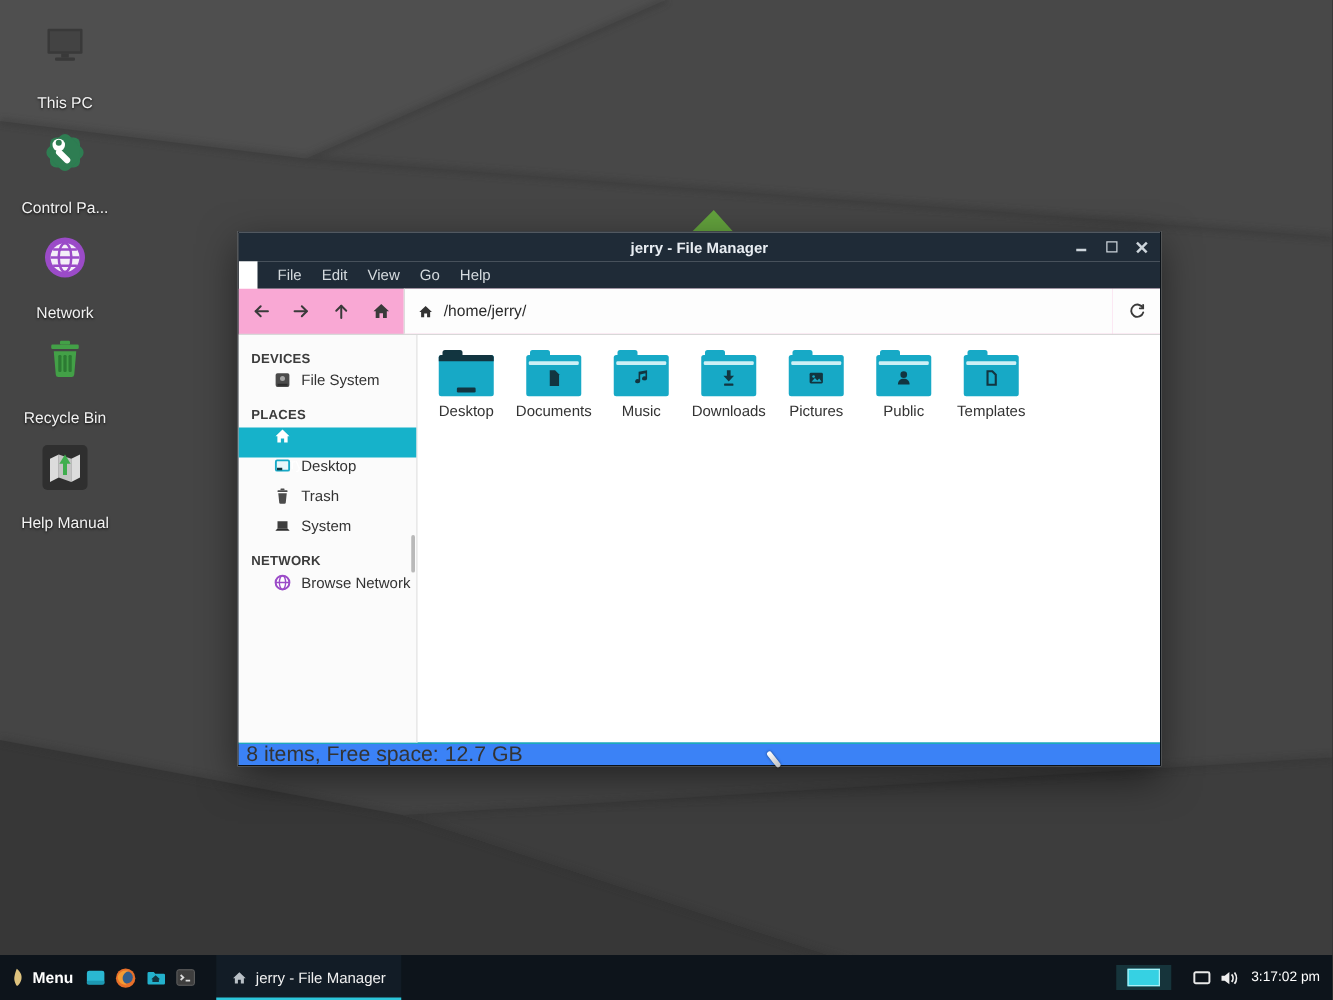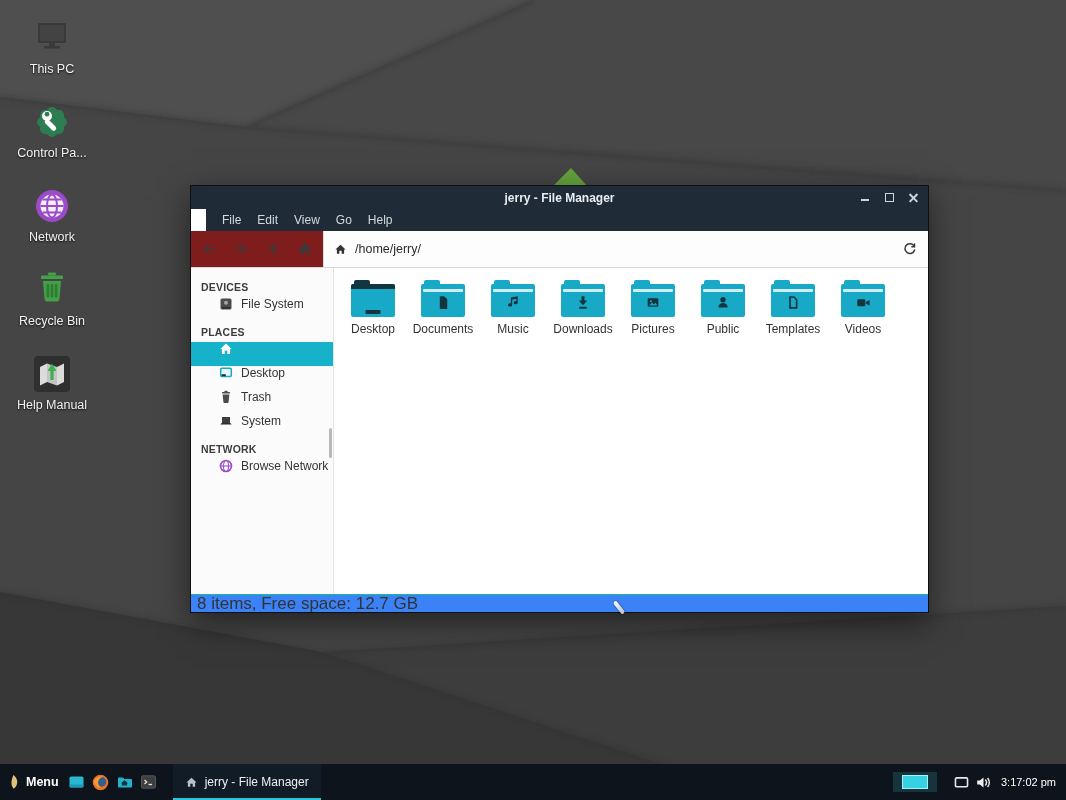--- a/index.html
+++ b/index.html
@@ -5,39 +5,39 @@
   html,body{margin:0;padding:0;background:#222;}
   .screen{position:relative;width:1066px;height:800px;overflow:hidden;
     font-family:"Liberation Sans","DejaVu Sans",sans-serif;
     -webkit-font-smoothing:antialiased;}
   .wallpaper{position:absolute;inset:0;z-index:0;}
 
   
   .dicons{position:absolute;left:2px;top:14px;width:100px;z-index:1;display:flex;flex-direction:column;}
   .dicon{height:84px;display:flex;flex-direction:column;align-items:center;justify-content:flex-start;cursor:default;}
   .dicon .art{height:44px;display:flex;align-items:flex-end;justify-content:center;}
-  .dlabel{margin-top:4px;font-size:12.5px;color:#f2f2f2;text-shadow:0 1px 2px rgba(0,0,0,.85);white-space:nowrap;}
+  .dlabel{margin-top:17px;font-size:12.5px;color:#f2f2f2;text-shadow:0 1px 2px rgba(0,0,0,.85);white-space:nowrap;}
 
   
   .window{position:absolute;left:190px;top:185px;width:739px;height:428px;z-index:2;
     display:flex;flex-direction:column;border:1px solid #0b1117;box-sizing:border-box;
     box-shadow:0 10px 30px rgba(0,0,0,.5);background:#fff;}
   .titlebar{height:23px;background:var(--titlebar,#1f2b37);display:flex;align-items:center;position:relative;flex:0 0 auto;}
   .title{width:100%;text-align:center;font-size:12px;font-weight:bold;color:#e8edf2;}
   .controls{position:absolute;right:9px;top:0;height:100%;display:flex;align-items:center;gap:13px;}
   .wc{width:11px;height:11px;position:relative;display:inline-block;cursor:pointer;}
   .g-min{position:absolute;left:1px;bottom:2px;width:8px;height:2px;background:#cdd5db;}
   .g-max{position:absolute;left:1px;top:1px;width:7px;height:7px;border:1.5px solid #cdd5db;}
   .g-x1,.g-x2{position:absolute;left:0;top:5px;width:11px;height:1.8px;background:#cdd5db;}
   .g-x1{transform:rotate(45deg);} .g-x2{transform:rotate(-45deg);}
 
   .menubar{height:22px;background:var(--titlebar,#1f2b37);display:flex;align-items:center;padding-left:8px;gap:0;flex:0 0 auto;margin-left:15px;}
   .menu-item{font-size:12px;color:#d4dade;padding:0 8px;cursor:default;}
 
-  .toolbar{height:36px;background:#7f1d1d;border-bottom:1px solid #d8d8d8;display:flex;align-items:stretch;flex:0 0 auto;}
+  .toolbar{height:36px;background:#f9a8d4;border-bottom:1px solid #d8d8d8;display:flex;align-items:stretch;flex:0 0 auto;}
   .navbtns{display:flex;align-items:center;padding:0 2px;}
   .tbtn{width:32px;height:30px;display:flex;align-items:center;justify-content:center;cursor:pointer;}
   .tbtn svg{width:16px;height:16px;}
   .pathbar{flex:1;background:#fdfdfd;border-left:1px solid #ddd;display:flex;align-items:center;padding-left:10px;gap:8px;cursor:text;}
   .pathbar svg{width:13px;height:13px;flex:0 0 auto;}
   .pathtext{font-size:12.5px;color:#2a2a2a;}
   .reloadbtn{width:38px;background:#fdfdfd;display:flex;align-items:center;justify-content:center;cursor:pointer;}
   .reloadbtn svg{width:15px;height:15px;}
 
   .wbody{flex:1;display:flex;min-height:0;background:#fff;}
@@ -370,32 +370,20 @@
           <div class="fol">
               <i class="tab"></i>
               <i class="fbody"></i>
               <i class="stripe"></i>
             <svg class="emblem outline" viewBox="0 0 16 16">
                 <path d="M5.2 2.8h3.6l2.6 2.6V13H5.2z"></path>
               </svg>
             </div>
           <div class="flabel">Templates</div>
         </div>
-        <div class="ftile">
-          <div class="fol">
-              <i class="tab"></i>
-              <i class="fbody"></i>
-              <i class="stripe"></i>
-            <svg class="emblem" viewBox="0 0 16 16">
-                <rect x="2.6" y="5" width="7.6" height="6.6" rx="1"></rect>
-                <path d="M10.8 7.6l3.4-2v5.4l-3.4-2z"></path>
-              </svg>
-            </div>
-          <div class="flabel">Videos</div>
-        </div>
       </div>
     </div>
 
     <div class="statusbar">
       <span>8 items, Free space: 12.7 GB</span>
     </div>
   </div>
 
   <div class="cursor"></div>
 

